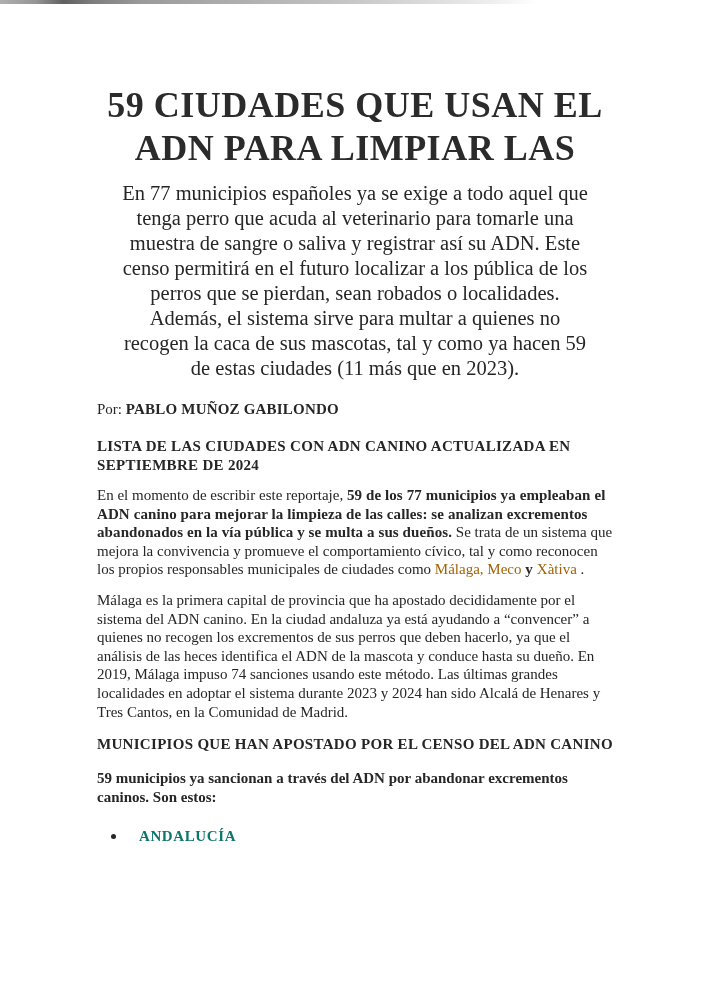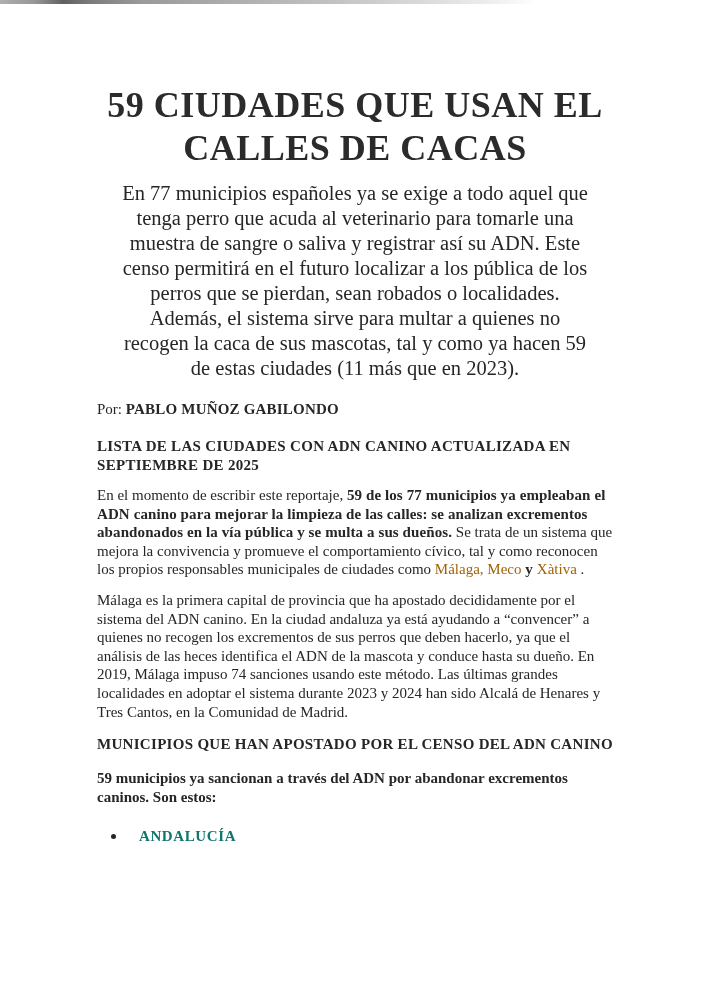--- a/index.html
+++ b/index.html
@@ -131,37 +131,37 @@
 <body>
 
 <div class="page">
 
   <div class="scan-streak"></div>
 
   <div class="content">
 
     <h1 class="title">
       <div>59 CIUDADES QUE USAN EL</div>
-      <div>CALLES DE CACAS</div>
+      <div>ADN PARA LIMPIAR LAS</div>
     </h1>
 
     <div class="lead">
       <div>En 77 municipios españoles ya se exige a todo aquel que</div>
       <div>tenga perro que acuda al veterinario para tomarle una</div>
       <div>muestra de sangre o saliva y registrar así su ADN. Este</div>
       <div>censo permitirá en el futuro localizar a los pública de los</div>
       <div>perros que se pierdan, sean robados o localidades.</div>
       <div>Además, el sistema sirve para multar a quienes no</div>
       <div>recogen la caca de sus mascotas, tal y como ya hacen 59</div>
       <div>de estas ciudades (11 más que en 2023).</div>
     </div>
 
     <div class="byline"><span>Por: </span><span class="author">PABLO MUÑOZ GABILONDO</span></div>
 
-    <h2 class="section-heading">LISTA DE LAS CIUDADES CON ADN CANINO ACTUALIZADA EN SEPTIEMBRE DE 2025</h2>
+    <h2 class="section-heading">LISTA DE LAS CIUDADES CON ADN CANINO ACTUALIZADA EN SEPTIEMBRE DE 2024</h2>
 
     <p class="body-para"><span>En el momento de escribir este reportaje, </span><b>59 de los 77 municipios ya empleaban el ADN canino para mejorar la limpieza de las calles: se analizan excrementos abandonados en la vía pública y se multa a sus dueños.</b><span> Se trata de un sistema que mejora la convivencia y promueve el comportamiento cívico, tal y como reconocen los propios responsables municipales de ciudades como </span><a class="link-gray">Málaga, Meco</a><b> y </b><a class="link-gray">Xàtiva</a><span> .</span></p>
 
     <p class="body-para p2">Málaga es la primera capital de provincia que ha apostado decididamente por el sistema del ADN canino. En la ciudad andaluza ya está ayudando a “convencer” a quienes no recogen los excrementos de sus perros que deben hacerlo, ya que el análisis de las heces identifica el ADN de la mascota y conduce hasta su dueño. En 2019, Málaga impuso 74 sanciones usando este método. Las últimas grandes localidades en adoptar el sistema durante 2023 y 2024 han sido Alcalá de Henares y Tres Cantos, en la Comunidad de Madrid.</p>
 
     <h2 class="section-heading second">MUNICIPIOS QUE HAN APOSTADO POR EL CENSO DEL ADN CANINO</h2>
 
     <p class="bold-intro">59 municipios ya sancionan a través del ADN por abandonar excrementos caninos. Son estos:</p>
 
     <div class="bullet-row">

